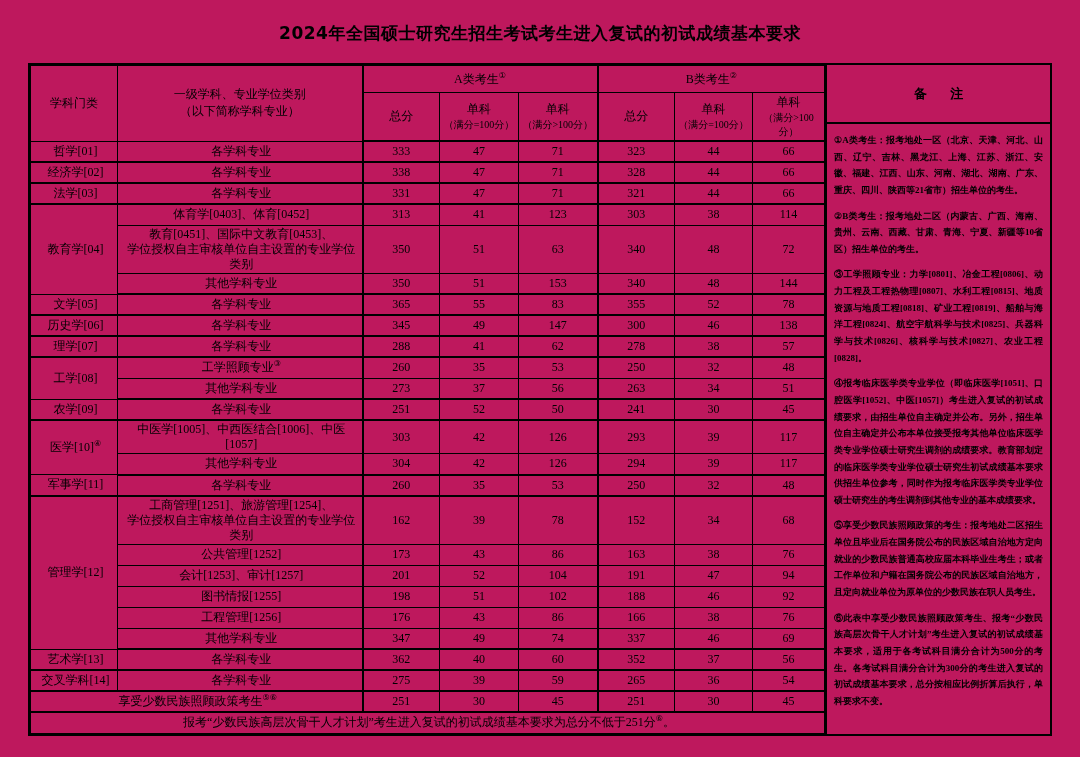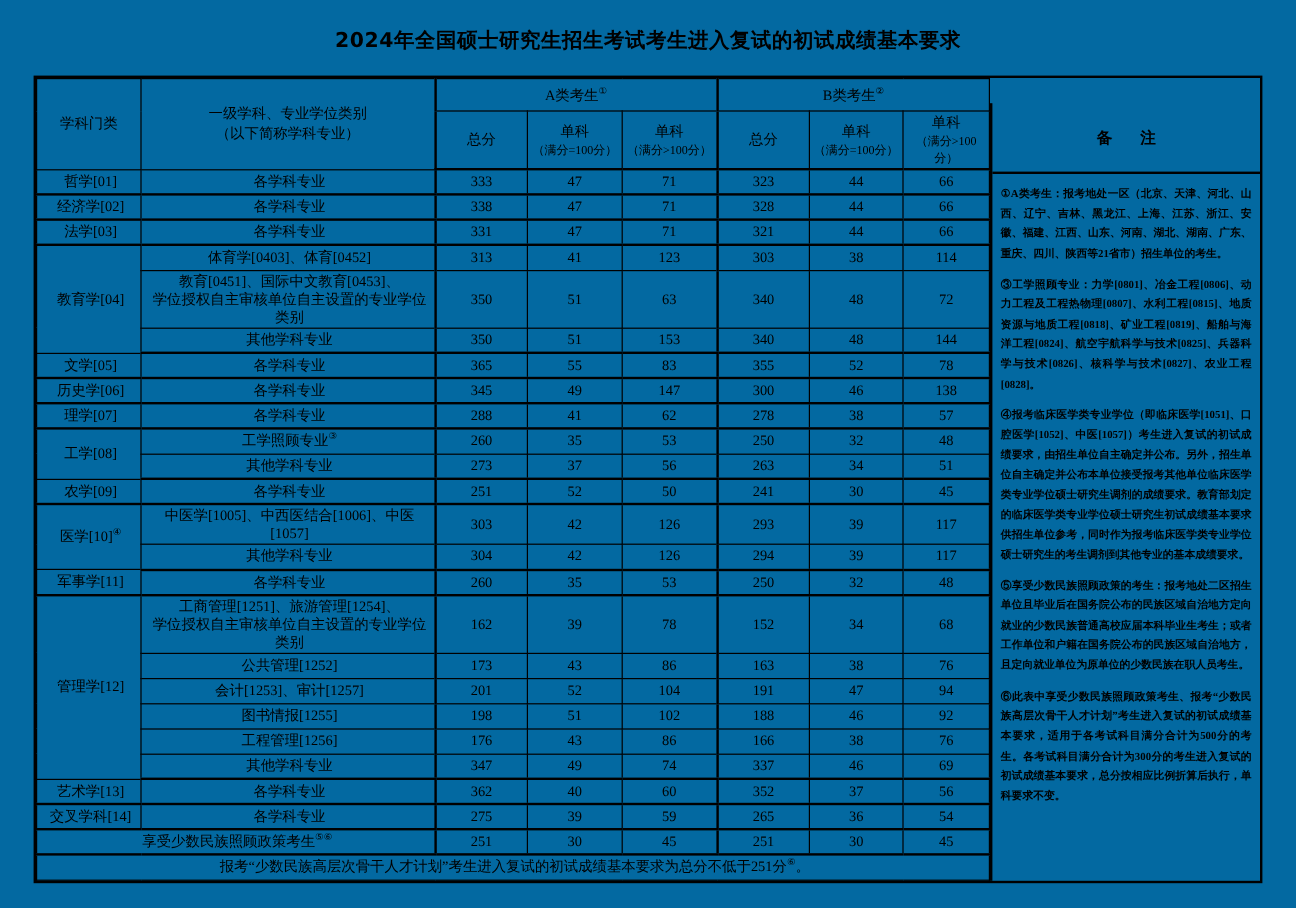--- a/index.html
+++ b/index.html
@@ -1,18 +1,18 @@
 <!DOCTYPE html>
 <html><head>
 <meta charset="utf-8">
 <style>
   * { margin:0; padding:0; box-sizing:border-box; }
   html,body { background:#ffffff; }
   .page {
-    position:relative; width:1080px; height:757px; background:#0369a1;
+    position:relative; width:1080px; height:757px; background:#be185d;
     font-family:"Liberation Serif","DejaVu Serif",serif; color:#000;
   }
   .doc-title {
     position:absolute; top:22px; left:0; width:1080px; text-align:center;
     font-family:"DejaVu Sans","Liberation Sans",sans-serif;
     font-size:17px; font-weight:bold; letter-spacing:0.5px;
   }
   .table-wrap {
     position:absolute; left:28px; top:63px; width:1024px;
     display:flex; border:2px solid #000;
@@ -32,21 +32,21 @@
   table.score .sub { font-size:10px; }
   table.score td.cat, table.score td.disc, table.score td.wide {
     text-align:center; padding-left:5px;
   }
   table.score td.disc { line-height:1.25;font-family:Liberation Serif, serif; }
   .vthick { border-left-width:2px !important; }
   tr.gend td, tr.gend th { border-bottom-width:2px !important; }
   table.score thead tr.h2 th { border-bottom-width:2px; }
   sup { font-size:8px; vertical-align:super; line-height:0; }
   .notes-col {
-    width:230px; border-left:2px solid #000; display:flex; flex-direction:column;margin-top:21px;
+    width:230px; border-left:2px solid #000; display:flex; flex-direction:column;
   }
   .notes-header {
     height:59px; border-bottom:2px solid #000; display:flex;
     align-items:center; justify-content:center;
     font-size:13px; font-weight:bold; letter-spacing:10px; text-indent:10px;
   }
   .notes-body {
     flex:1; padding:8px 7px 4px 7px; text-align:justify;
   }
   .notes-body p {
@@ -338,20 +338,21 @@
           <tr>
             <td class="wide" colspan="8">报考“少数民族高层次骨干人才计划”考生进入复试的初试成绩基本要求为总分不低于251分<sup>⑥</sup>。</td>
           </tr>
         </tbody>
     </table>
 
     <div class="notes-col">
       <div class="notes-header">备  注</div>
       <div class="notes-body">
         <p>①A类考生：报考地处一区（北京、天津、河北、山西、辽宁、吉林、黑龙江、上海、江苏、浙江、安徽、福建、江西、山东、河南、湖北、湖南、广东、重庆、四川、陕西等21省市）招生单位的考生。</p>
+        <p>②B类考生：报考地处二区（内蒙古、广西、海南、贵州、云南、西藏、甘肃、青海、宁夏、新疆等10省区）招生单位的考生。</p>
         <p>③工学照顾专业：力学[0801]、冶金工程[0806]、动力工程及工程热物理[0807]、水利工程[0815]、地质资源与地质工程[0818]、矿业工程[0819]、船舶与海洋工程[0824]、航空宇航科学与技术[0825]、兵器科学与技术[0826]、核科学与技术[0827]、农业工程[0828]。</p>
         <p>④报考临床医学类专业学位（即临床医学[1051]、口腔医学[1052]、中医[1057]）考生进入复试的初试成绩要求，由招生单位自主确定并公布。另外，招生单位自主确定并公布本单位接受报考其他单位临床医学类专业学位硕士研究生调剂的成绩要求。教育部划定的临床医学类专业学位硕士研究生初试成绩基本要求供招生单位参考，同时作为报考临床医学类专业学位硕士研究生的考生调剂到其他专业的基本成绩要求。</p>
         <p>⑤享受少数民族照顾政策的考生：报考地处二区招生单位且毕业后在国务院公布的民族区域自治地方定向就业的少数民族普通高校应届本科毕业生考生；或者工作单位和户籍在国务院公布的民族区域自治地方，且定向就业单位为原单位的少数民族在职人员考生。</p>
         <p>⑥此表中享受少数民族照顾政策考生、报考“少数民族高层次骨干人才计划”考生进入复试的初试成绩基本要求，适用于各考试科目满分合计为500分的考生。各考试科目满分合计为300分的考生进入复试的初试成绩基本要求，总分按相应比例折算后执行，单科要求不变。</p>
       </div>
     </div>
 
   </div>
 </div>
 

